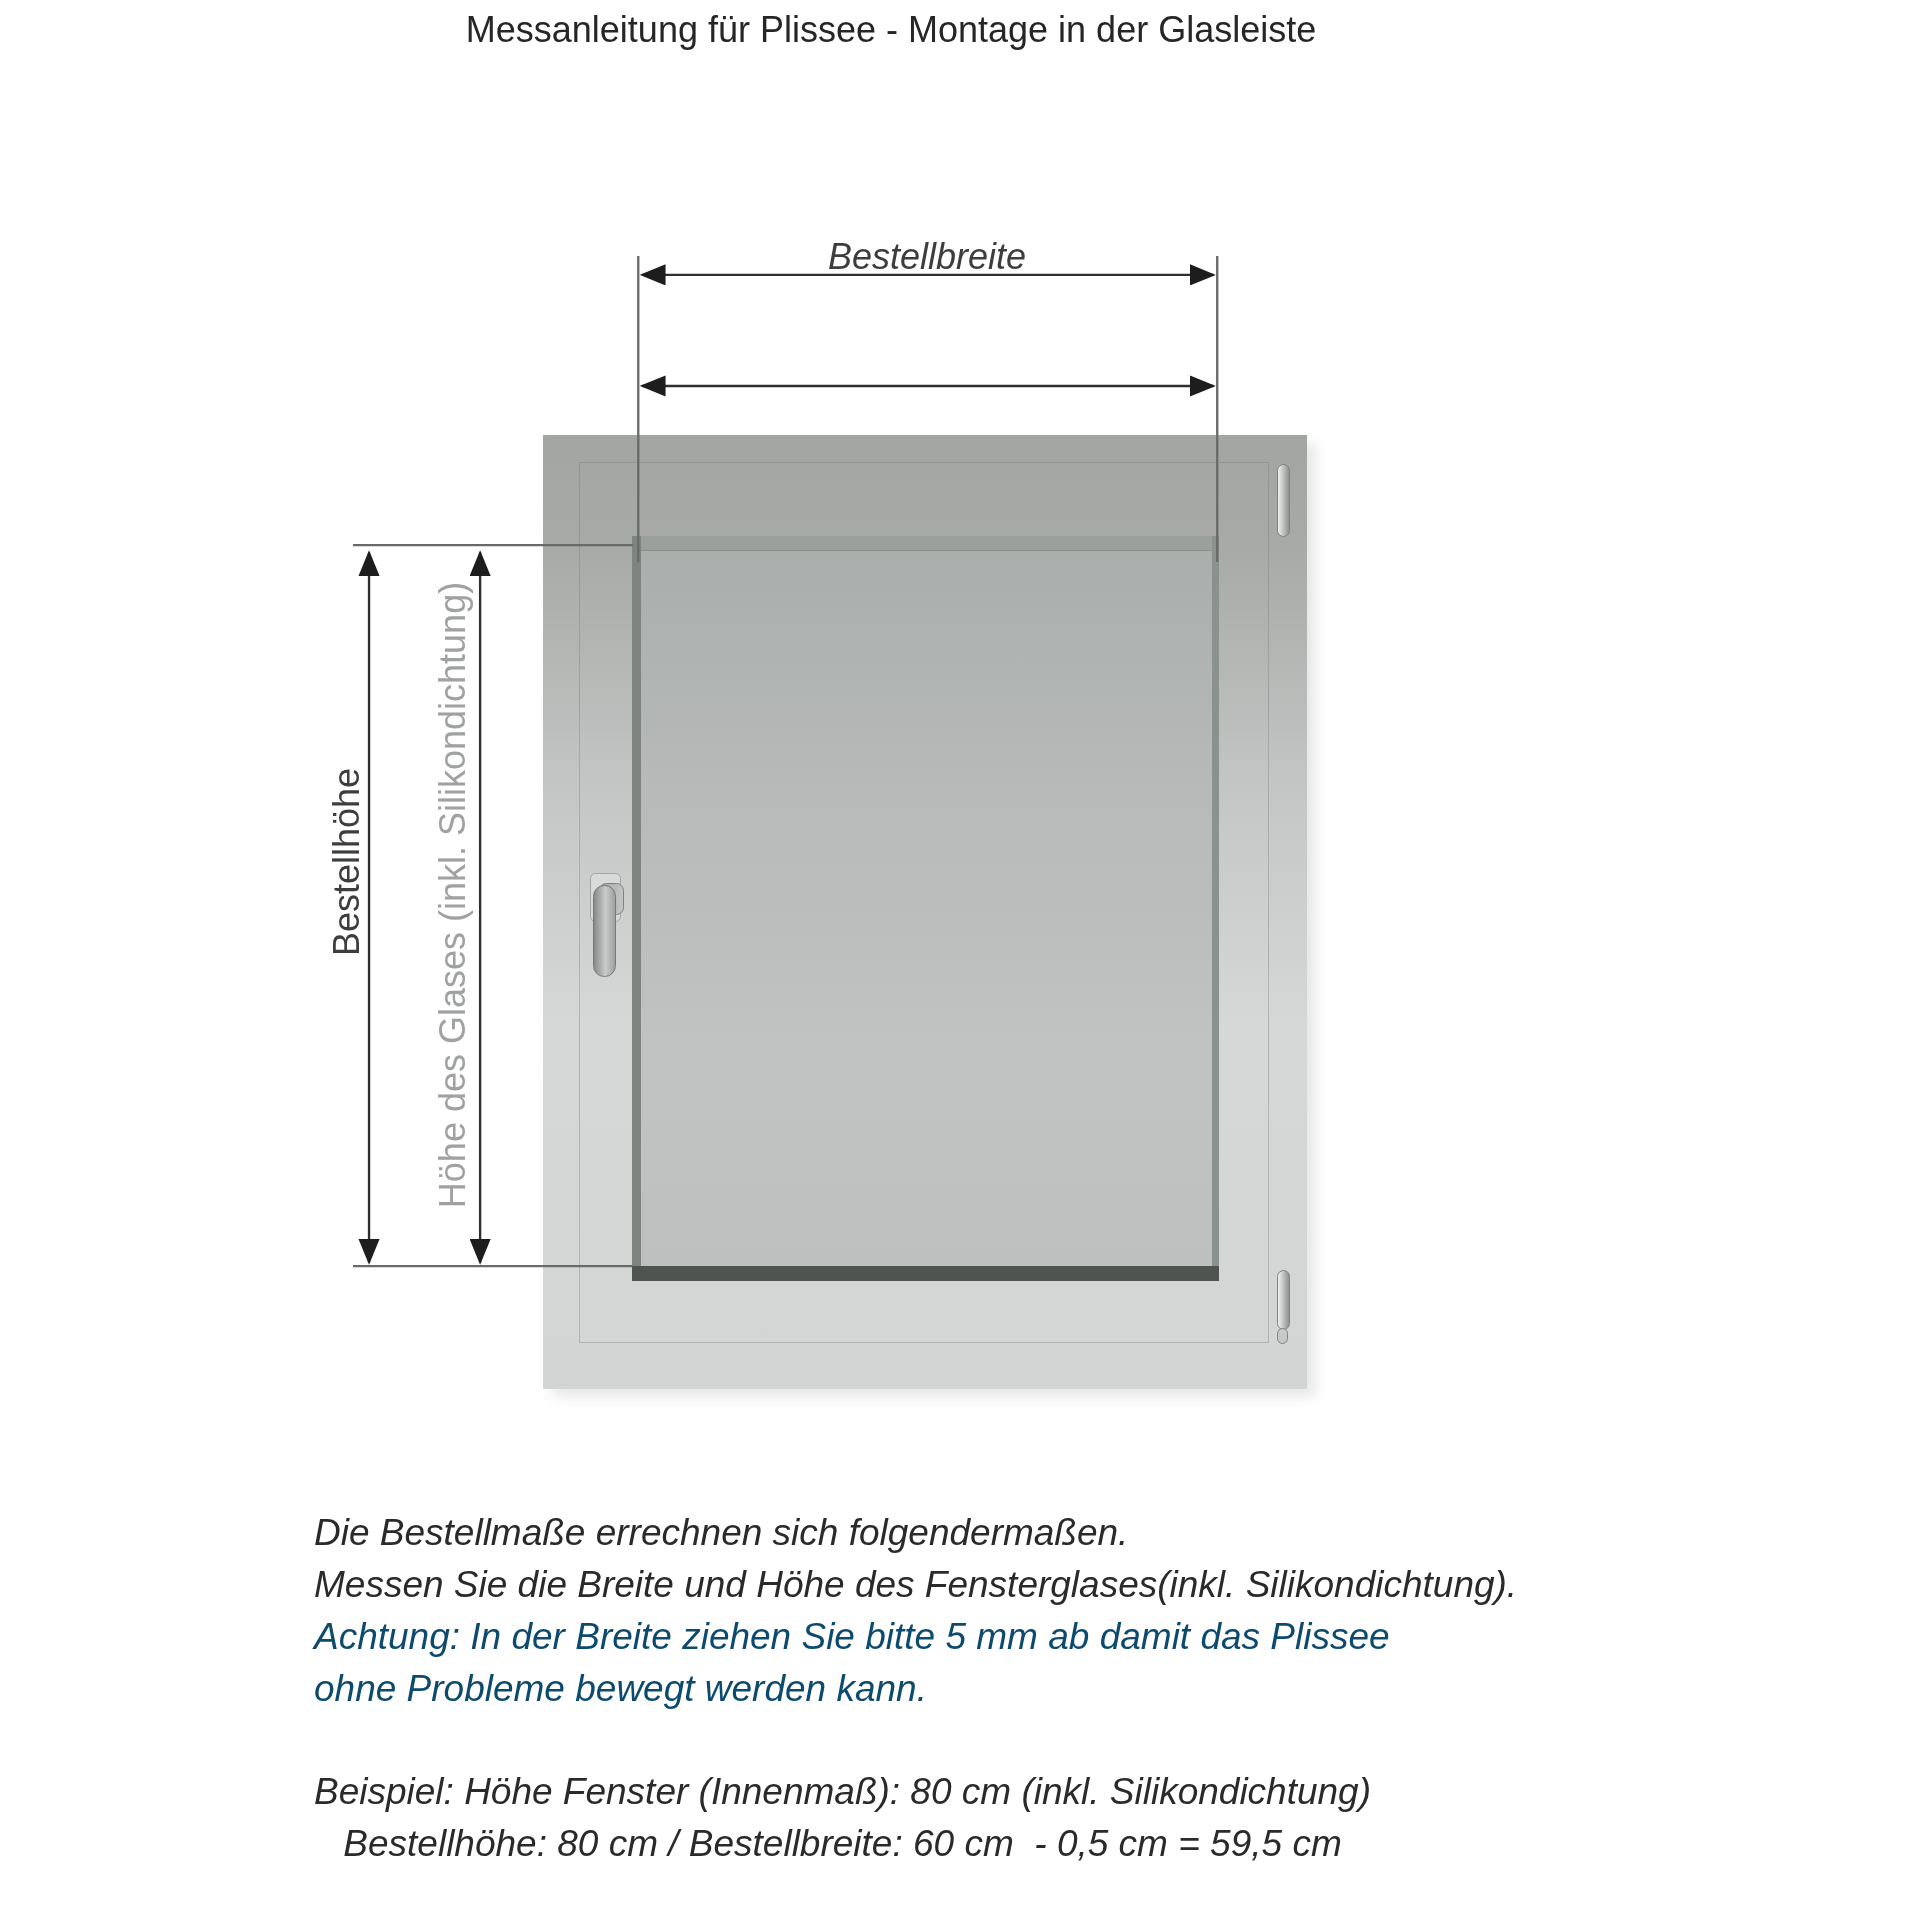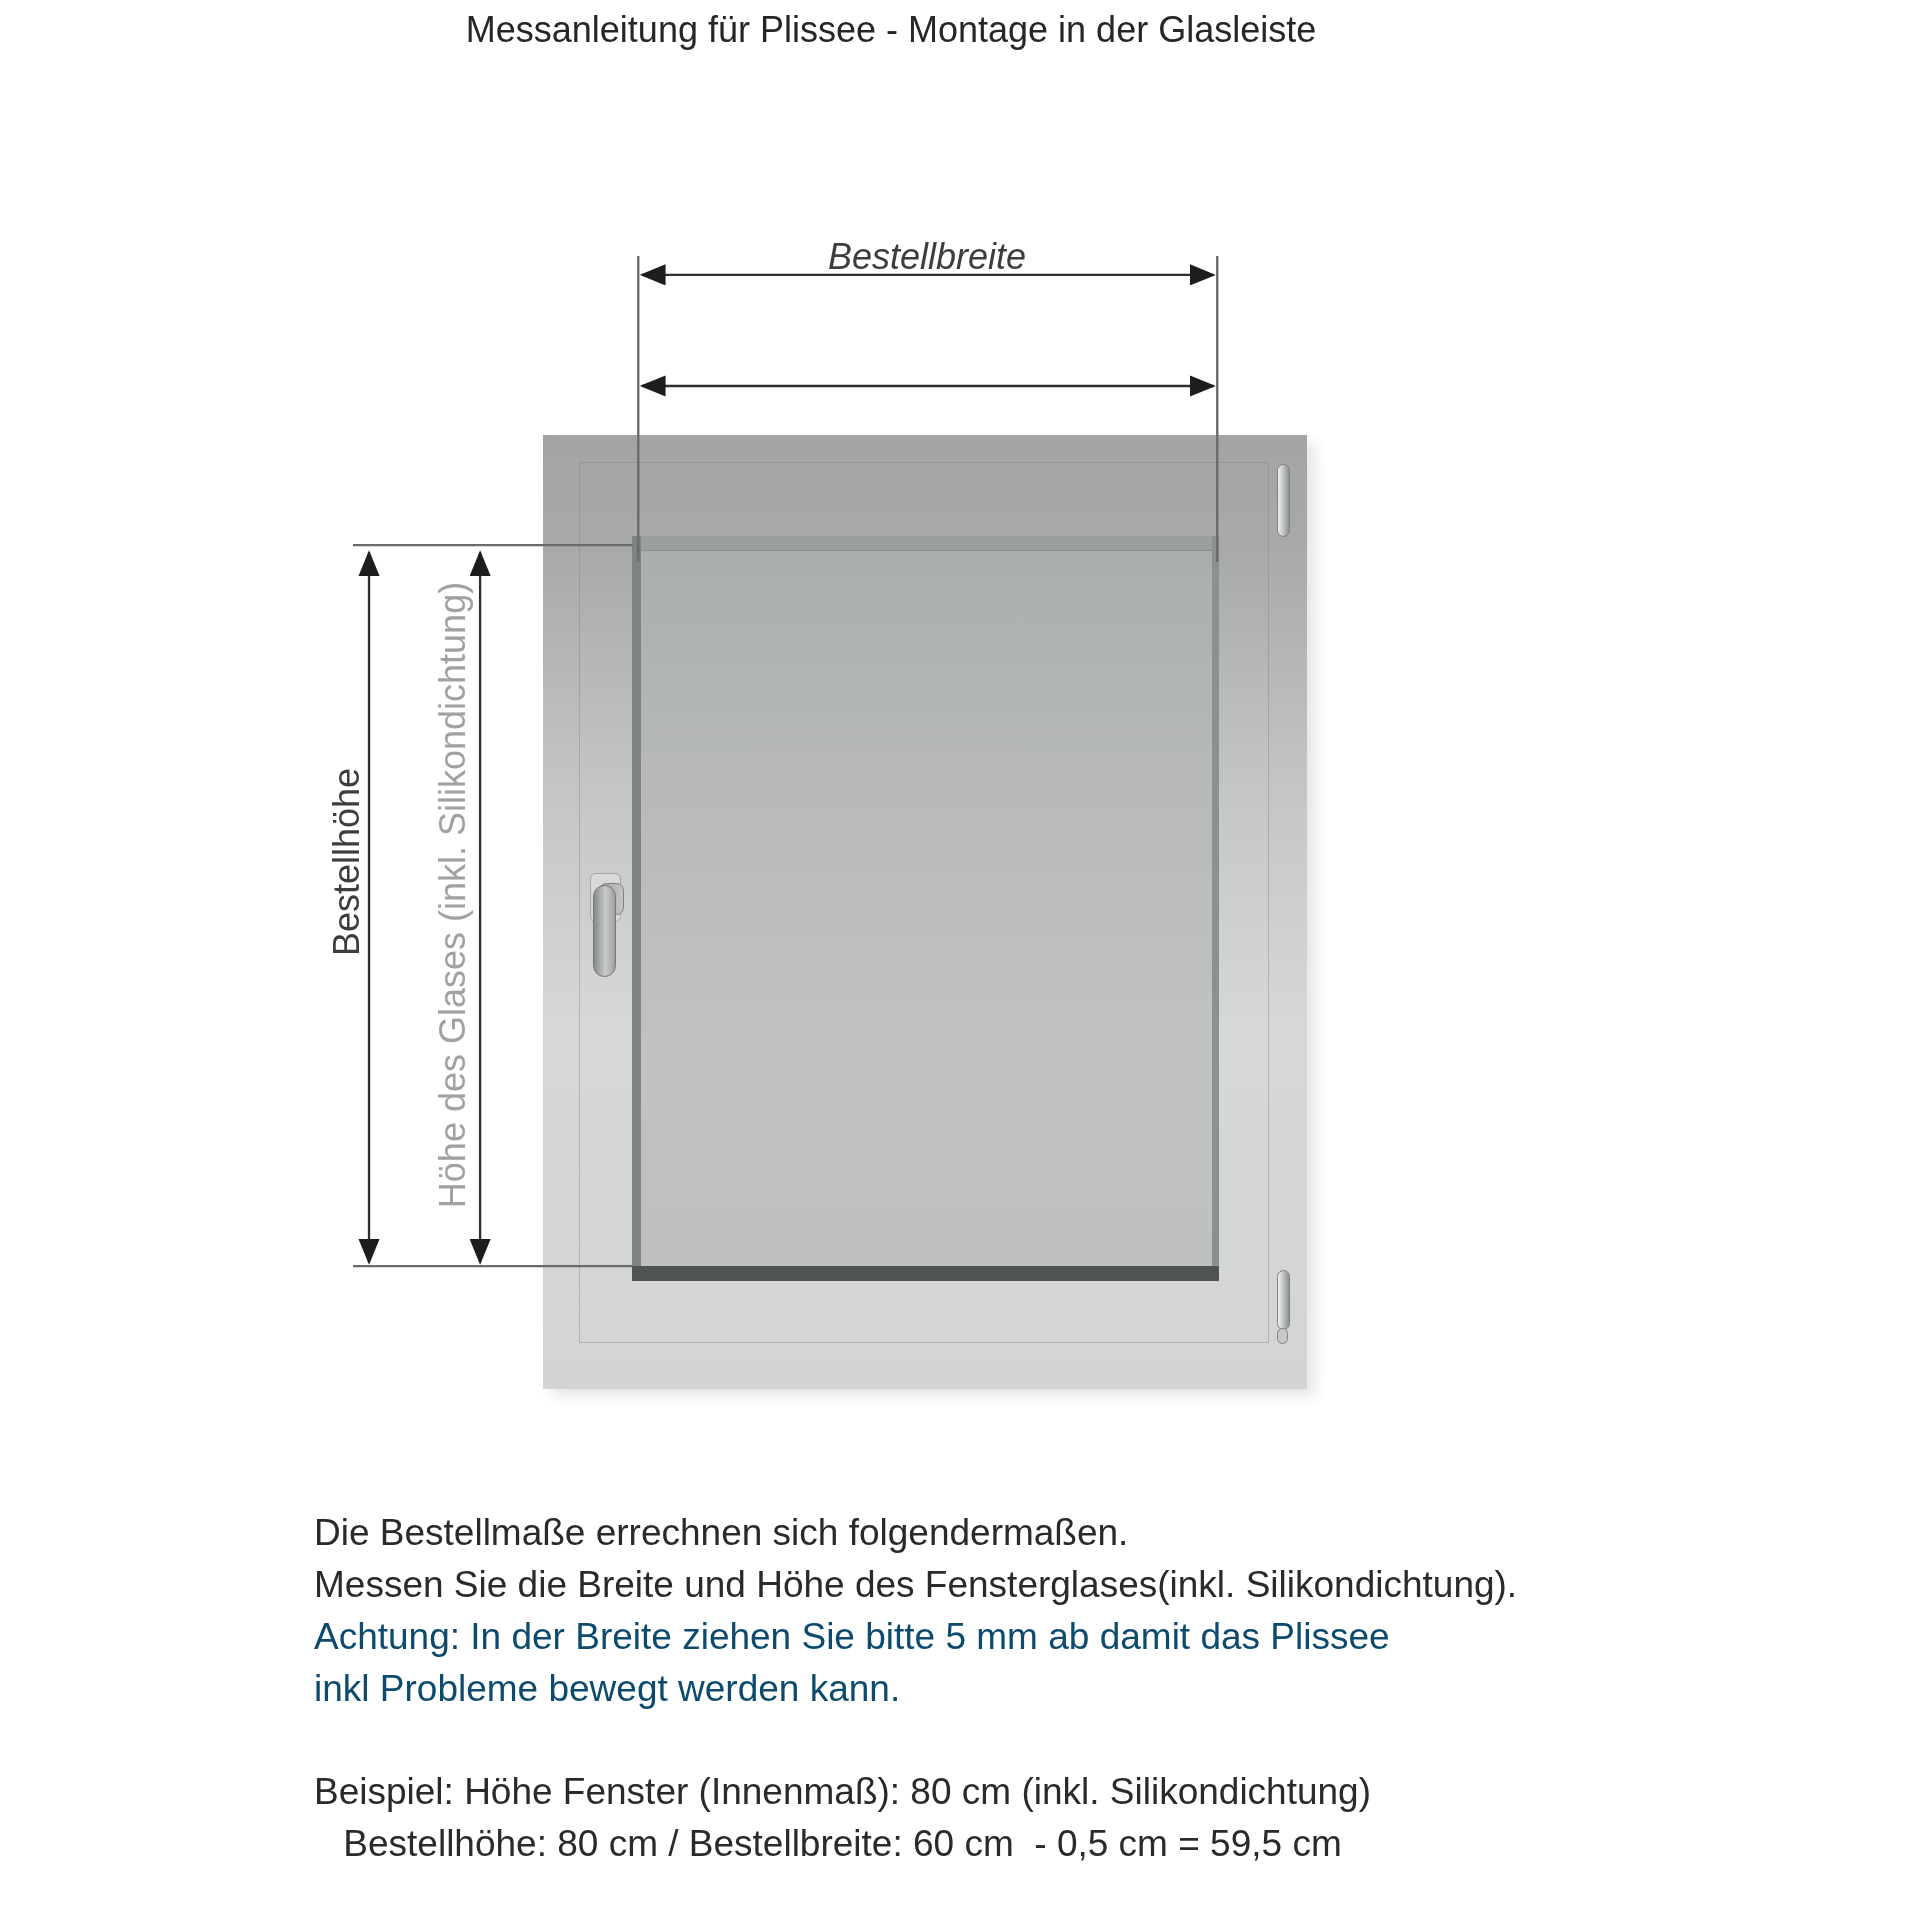--- a/index.html
+++ b/index.html
@@ -48,21 +48,21 @@
   
   .dim-label{position:absolute;font-size:36px;white-space:nowrap;}
   .dim-label.dark{color:#3c3e3d;}
   .dim-label.muted{color:#9fa2a0;}
   .label-bestellbreite{left:927px;top:236px;transform:translateX(-50%);font-style:italic;}
   .label-breite-glas{left:899px;top:335px;transform:translateX(-50%);}
   .label-bestellhoehe{left:347px;top:862px;transform:translate(-50%,-50%) rotate(-90deg);}
   .label-hoehe-glases{left:453px;top:895px;transform:translate(-50%,-50%) rotate(-90deg);}
 
   
-  .text-block{position:absolute;left:314px;font-size:37px;line-height:52px;color:#2a2a2a;}
+  .text-block{position:absolute;left:314px;font-size:37px;line-height:52px;color:#2a2a2a;font-style:italic;}
   .instructions{top:1507px;}
   .example{top:1766px;text-align:center;}
   .text-line{white-space:pre-wrap;}
   .warning{color:#0c4a6e;}
   .indent{padding-left:160px;}
 </style>
 </head>
 <body>
 
 <div id="stage">
@@ -104,21 +104,21 @@
   </svg>
 
   <div class="dim-label dark label-bestellbreite">Bestellbreite</div>
   <div class="dim-label dark label-bestellhoehe">Bestellhöhe</div>
   <div class="dim-label muted label-hoehe-glases">Höhe des Glases (inkl. Silikondichtung)</div>
 
   <div class="text-block instructions">
     <div class="text-line">Die Bestellmaße errechnen sich folgendermaßen.</div>
     <div class="text-line">Messen Sie die Breite und Höhe des Fensterglases(inkl. Silikondichtung).</div>
     <div class="text-line warning">Achtung: In der Breite ziehen Sie bitte 5 mm ab damit das Plissee</div>
-    <div class="text-line warning">inkl Probleme bewegt werden kann.</div>
+    <div class="text-line warning">ohne Probleme bewegt werden kann.</div>
   </div>
 
   <div class="text-block example">
     <div class="text-line">Beispiel: Höhe Fenster (Innenmaß): 80 cm (inkl. Silikondichtung)</div>
     <div class="text-line">Bestellhöhe: 80 cm / Bestellbreite: 60 cm  - 0,5 cm = 59,5 cm</div>
   </div>
 
 </div>
 
 

